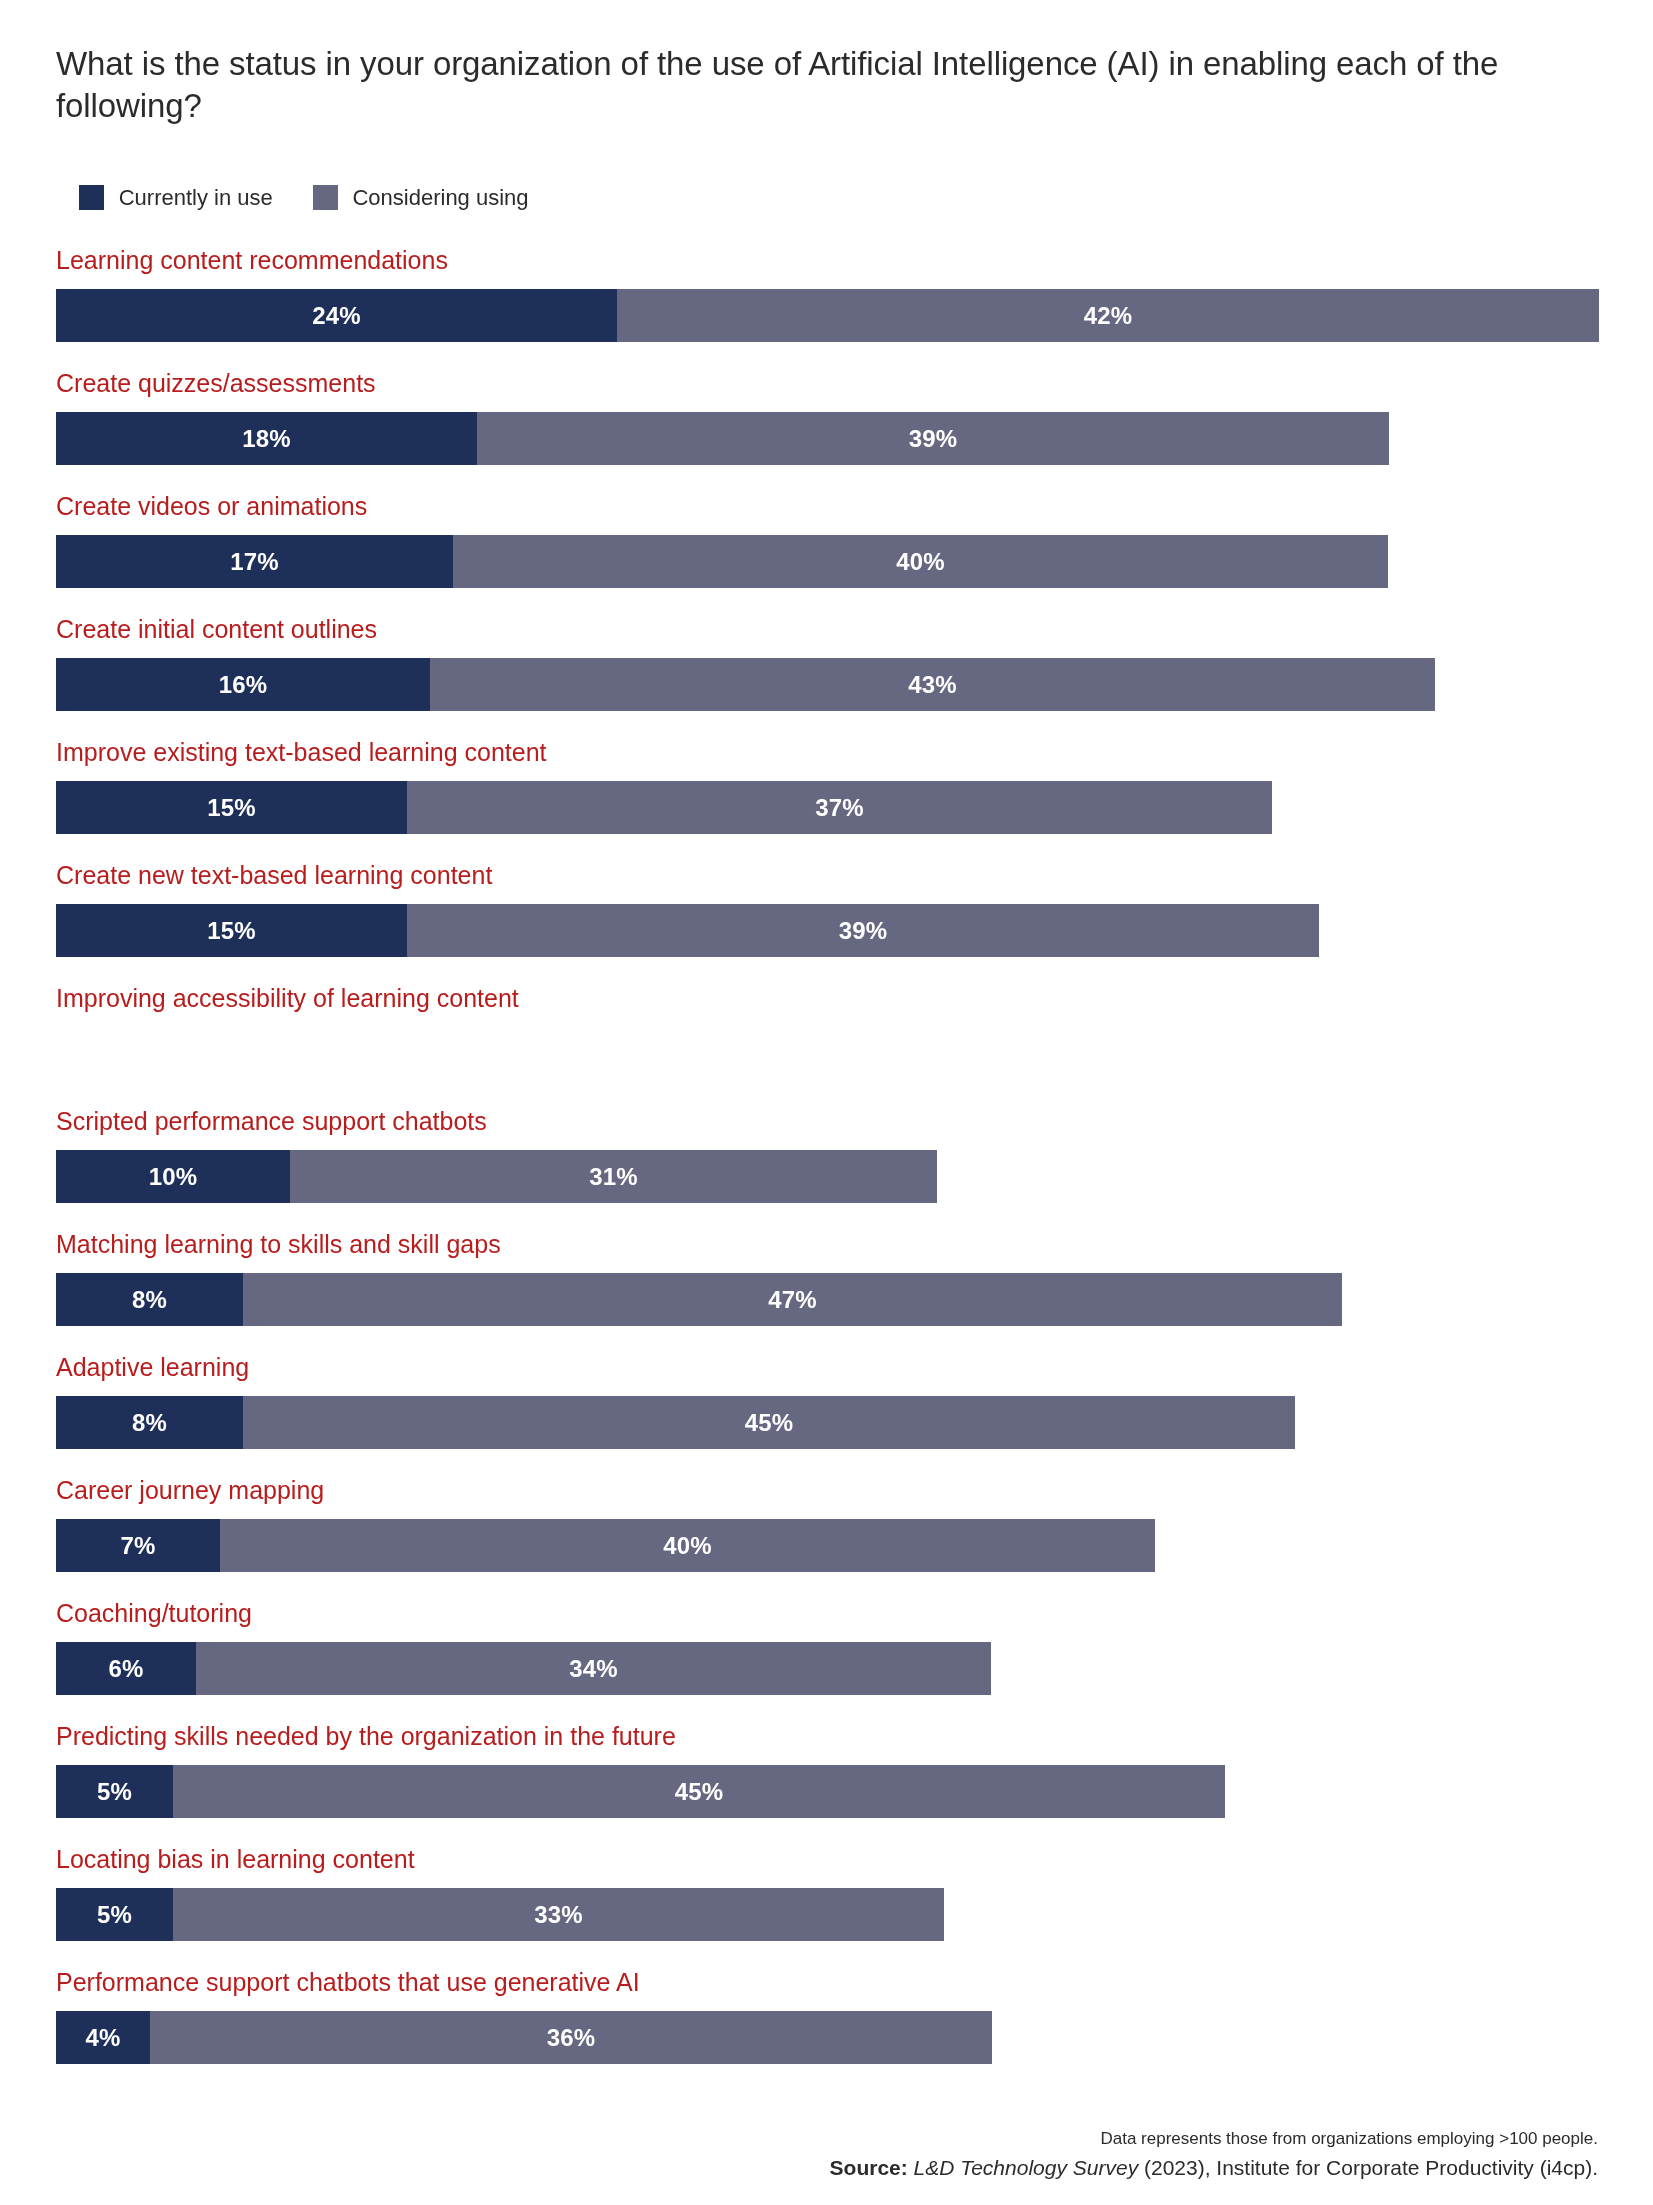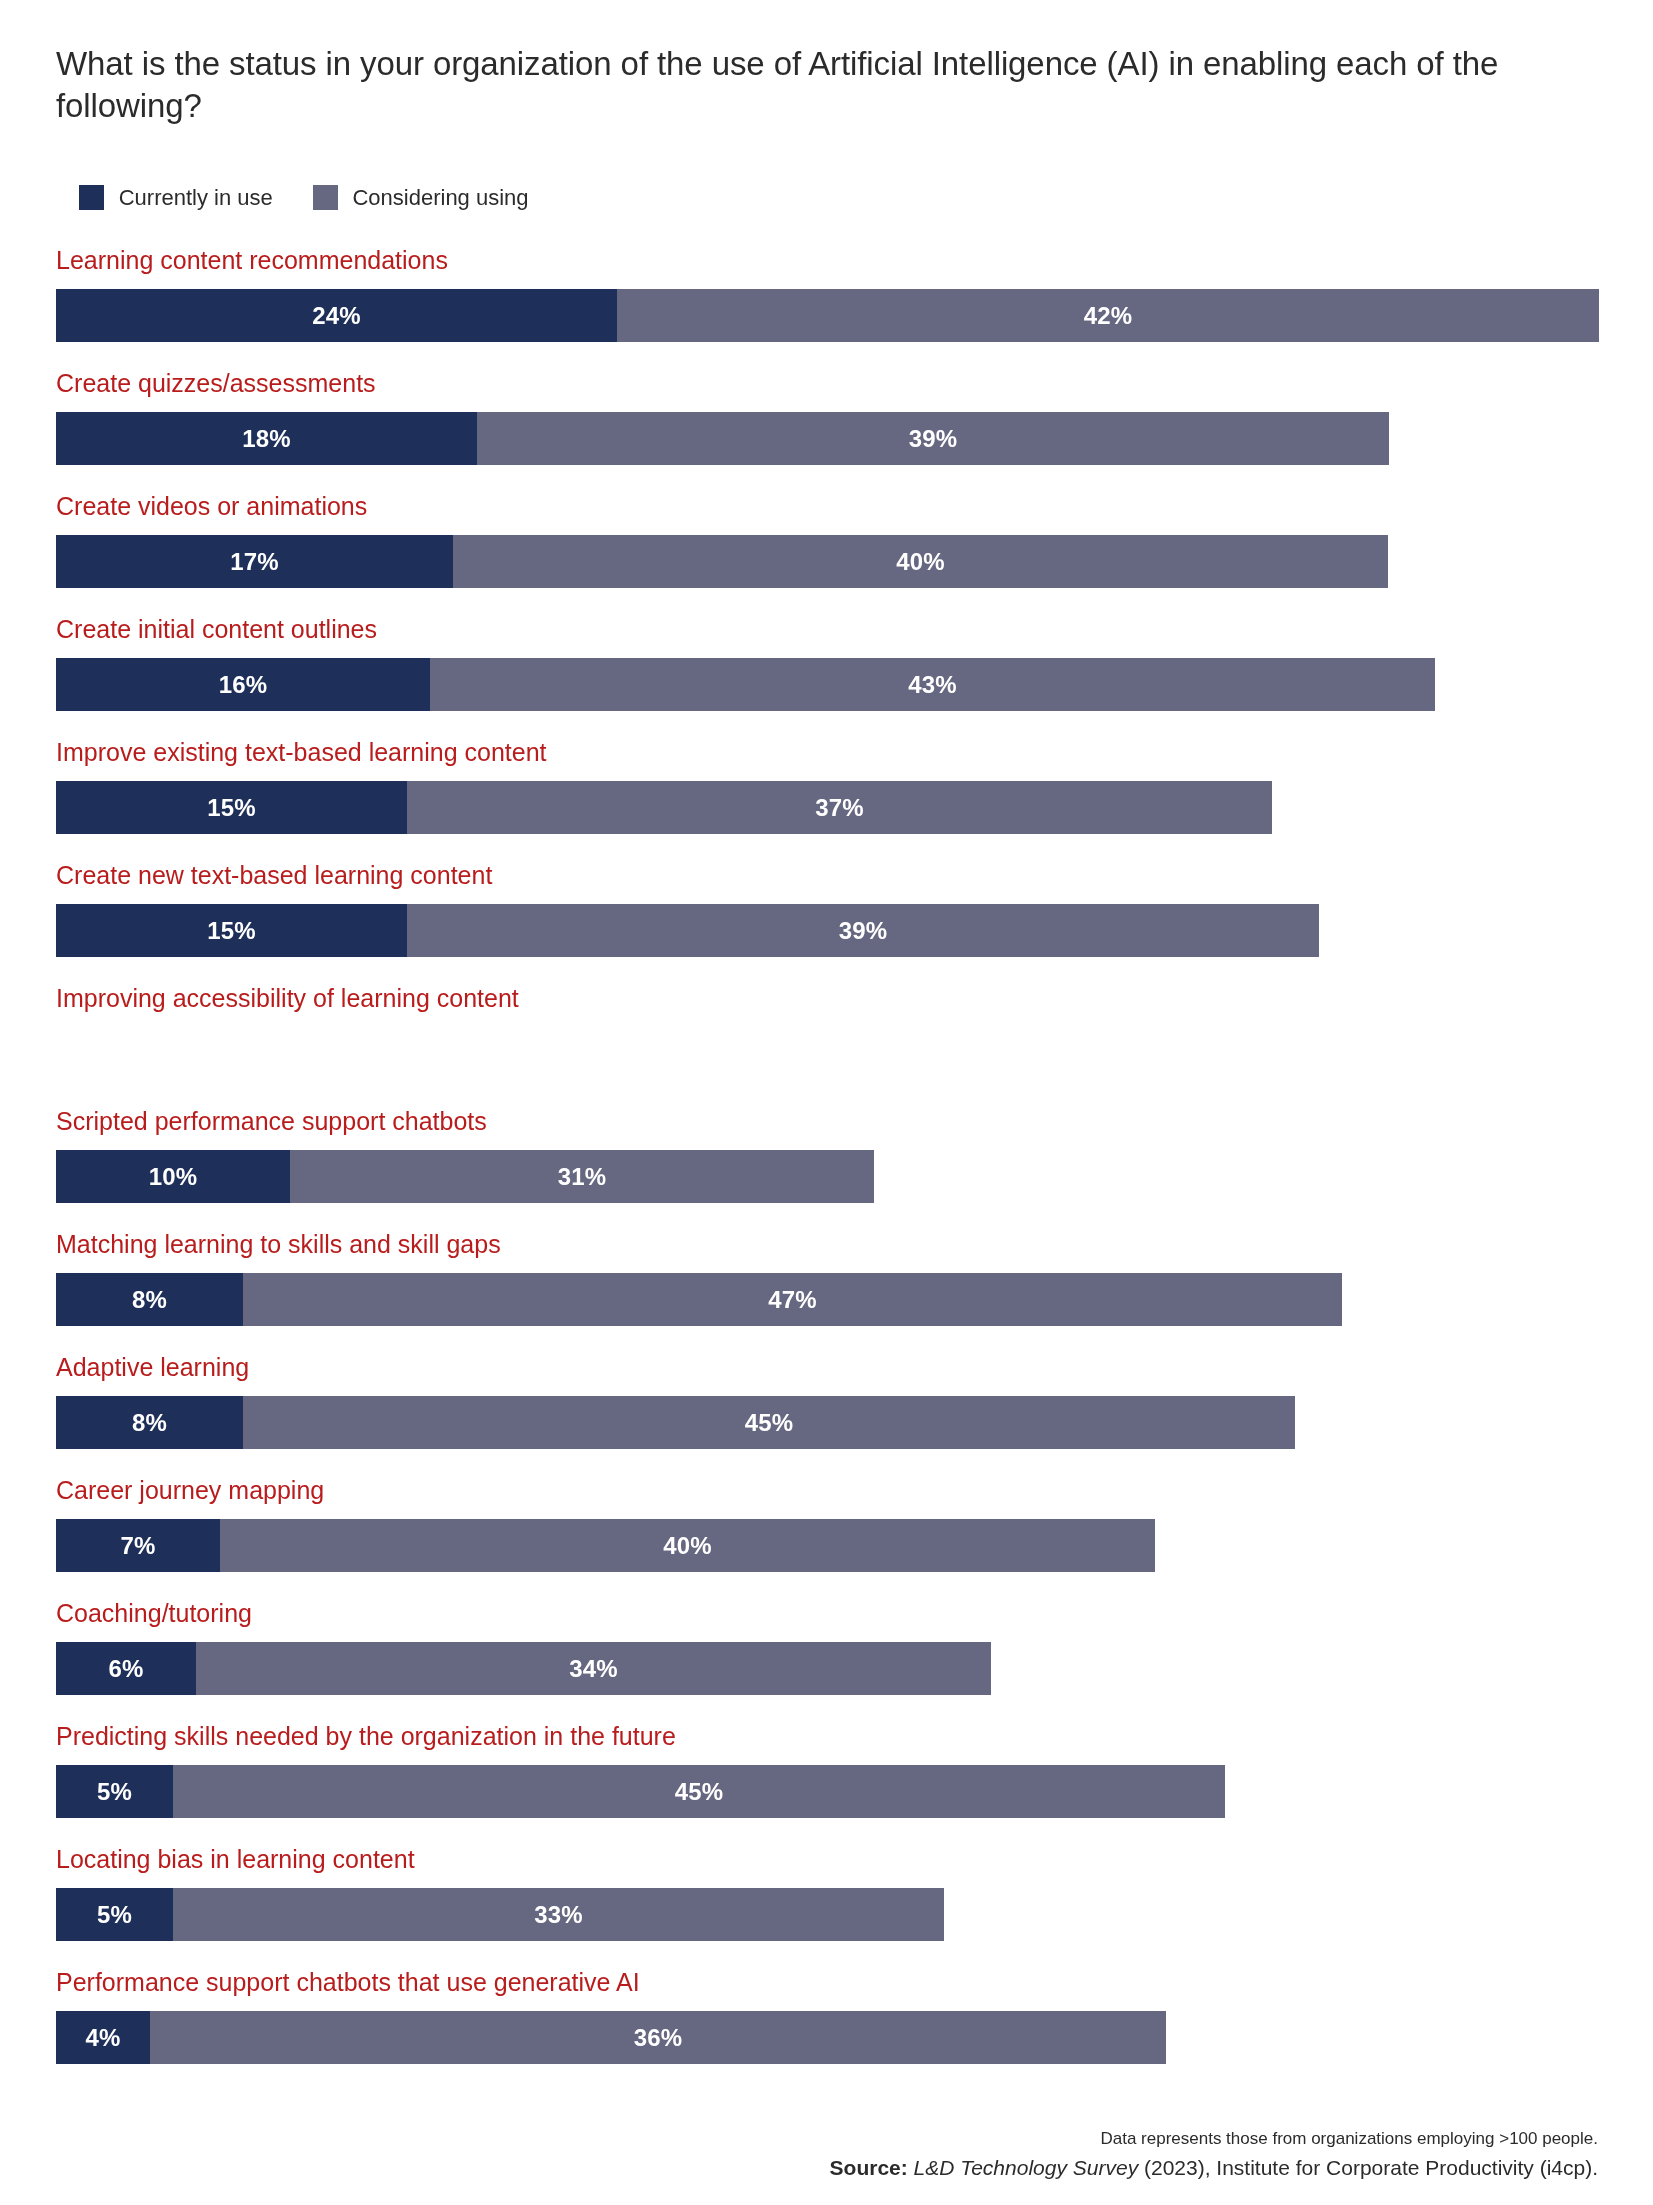--- a/index.html
+++ b/index.html
@@ -225,21 +225,21 @@
       </div>
       <div class="row">
         <div class="row-label">Improving accessibility of learning content</div>
       </div>
       <div class="row">
         <div class="row-label">Scripted performance support chatbots</div>
         <div class="bar">
           <div class="seg" style="width: 234px; background: rgb(30, 47, 89);">
             <span class="seg-label">10%</span>
           </div>
-          <div class="seg" style="width: 584px; background: rgb(102, 103, 129);">
+          <div class="seg" style="width: 647px; background: rgb(102, 103, 129);">
             <span class="seg-label">31%</span>
           </div>
         </div>
       </div>
       <div class="row">
         <div class="row-label">Matching learning to skills and skill gaps</div>
         <div class="bar">
           <div class="seg" style="width: 187px; background: rgb(30, 47, 89);">
             <span class="seg-label">8%</span>
           </div>
@@ -302,21 +302,21 @@
             <span class="seg-label">33%</span>
           </div>
         </div>
       </div>
       <div class="row">
         <div class="row-label">Performance support chatbots that use generative AI</div>
         <div class="bar">
           <div class="seg" style="width: 94px; background: rgb(30, 47, 89);">
             <span class="seg-label">4%</span>
           </div>
-          <div class="seg" style="width: 1016px; background: rgb(102, 103, 129);">
+          <div class="seg" style="width: 842px; background: rgb(102, 103, 129);">
             <span class="seg-label">36%</span>
           </div>
         </div>
       </div>
     </div>
 
   <div class="footer">
     <div class="footnote">Data represents those from organizations employing &gt;100 people.</div>
     <div class="source-line">
       <span class="source-strong">Source:</span><span> </span><span class="source-italic">L&amp;D Technology Survey</span><span> (2023), Institute for Corporate Productivity (i4cp).</span>

